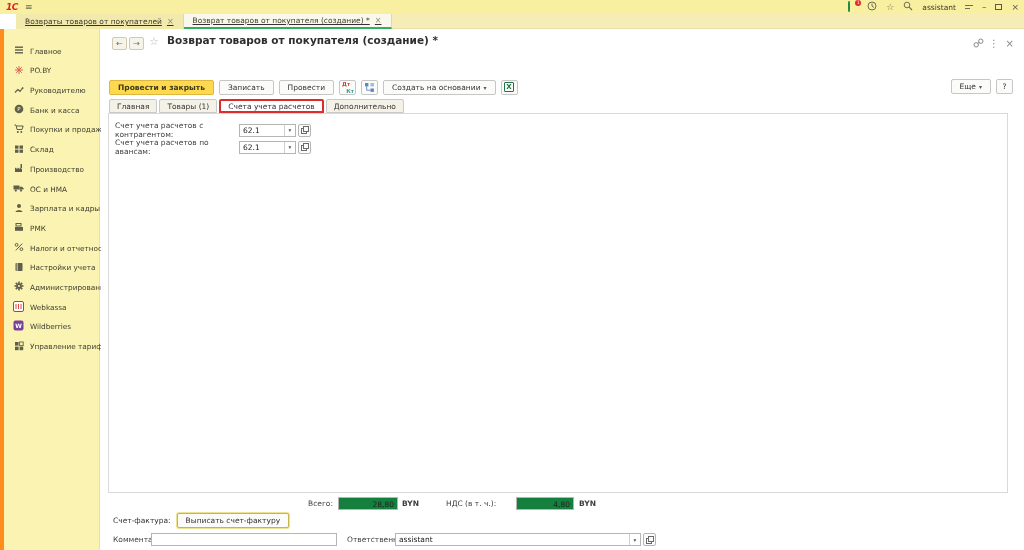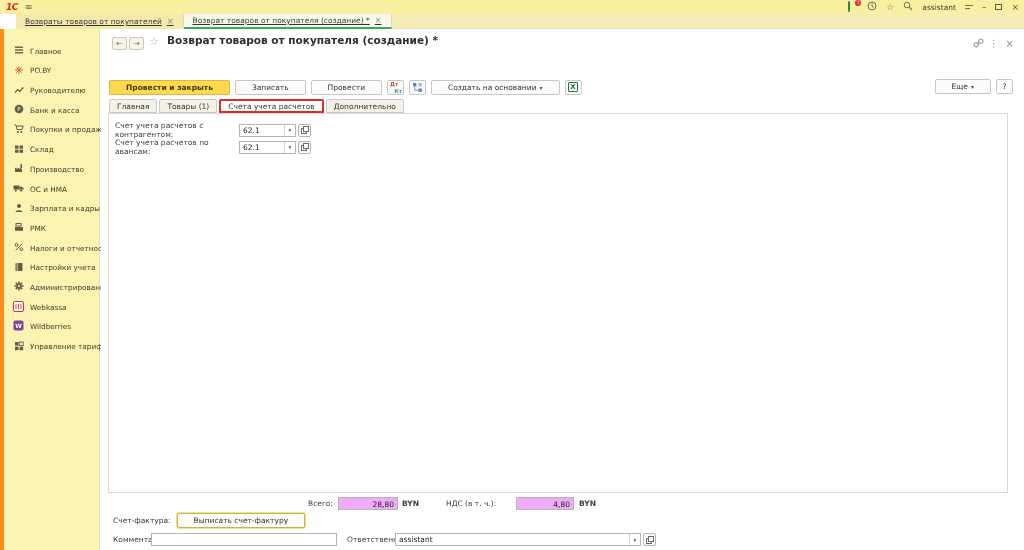--- a/index.html
+++ b/index.html
@@ -45,21 +45,21 @@
   .nav-btn { position:absolute; width:15px; height:13px; background:#f6f4ea; border:1px solid #cfcab0; border-radius:2px; color:#6b6b52; font-size:8px; text-align:center; line-height:11px; }
   .hdr-star { position:absolute; left:48px; top:6px; color:#c3c3c3; font-size:11px; }
   .page-title { position:absolute; left:66px; top:5px; font-size:10.5px; font-weight:bold; color:#2e2e2e; white-space:nowrap; }
   .hdr-right { position:absolute; top:9px; color:#8a8a8a; }
 
   .navrow { position:absolute; left:12px; top:32px; display:flex; gap:14px; align-items:center; }
   .navrow .current { color:#333; }
   .navrow a { color:#3b6fad; text-decoration:underline; cursor:pointer; }
 
   .toolbar { position:absolute; left:8px; top:50px; display:flex; gap:5px; align-items:center; height:16px; }
-  .btn { display:inline-flex; align-items:center; gap:3px; height:15px; padding:0 16px; background:#fbfbf9; border:1px solid #c6c6c6; border-radius:2px; font-size:7.5px; color:#333; cursor:pointer; white-space:nowrap; }
+  .btn { display:inline-flex; align-items:center; gap:3px; height:15px; padding:0 8px; background:#fbfbf9; border:1px solid #c6c6c6; border-radius:2px; font-size:7.5px; color:#333; cursor:pointer; white-space:nowrap; }
   .btn.primary { background:#ffd94d; border-color:#dcb842; font-weight:bold; color:#3a3a1e; }
   .btn.iconbtn { padding:0 2px; width:17px; justify-content:center; }
   .btn .arr { font-size:6px; color:#555; }
   .excel-x { color:#217346; border:1px solid #217346; font-weight:bold; font-size:7px; padding:0px 1.5px; line-height:8px; border-radius:1px; }
   .dtkt { position:relative; width:12px; height:11px; }
   .dtkt .dt { position:absolute; left:0; top:-1px; color:#d04040; font-size:5.5px; font-weight:bold; }
   .dtkt .kt { position:absolute; right:-1px; bottom:-1px; color:#2e9e8e; font-size:5.5px; font-weight:bold; }
   .tb-far { position:absolute; top:50px; display:flex; gap:5px; }
 
   .formtabs { position:absolute; left:8px; top:70px; display:flex; gap:2px; height:14px; }
@@ -69,21 +69,21 @@
   .panel { position:absolute; left:7px; top:84px; width:900px; height:380px; border:1px solid #d9d9d9; background:#fff; }
   .frow { position:absolute; left:6px; display:flex; align-items:center; }
   .flabel { width:124px; font-size:7.5px; color:#3d3d3d; }
   .field { display:flex; align-items:center; height:13px; border:1px solid #b5b5b5; background:#fff; }
   .field .val { padding:0 3px; font-size:7.5px; color:#222; }
   .field .dd { width:11px; height:100%; border-left:1px solid #cfcfcf; display:flex; align-items:center; justify-content:center; font-size:5.5px; color:#555; }
   .openbtn { width:13px; height:13px; margin-left:2px; border:1px solid #b5b5b5; border-radius:2px; background:#fbfbf9; display:flex; align-items:center; justify-content:center; }
 
   .totals { position:absolute; left:0; top:468px; width:923px; height:14px; }
   .totals .t { position:absolute; font-size:7.5px; color:#3d3d3d; top:2px; }
-  .tfield { position:absolute; height:13px; border:1px solid #b5b5b5; background:#f0abfc; font-size:7.5px; text-align:right; padding:2px 3px 0 0; color:#222; }
+  .tfield { position:absolute; height:13px; border:1px solid #b5b5b5; background:#15803d; font-size:7.5px; text-align:right; padding:2px 3px 0 0; color:#222; }
   .cur { font-weight:bold; color:#333; }
 
   .invrow { position:absolute; left:12px; top:484px; display:flex; align-items:center; gap:6px; }
   .btn.invoice { border:1px solid #c9b34a; box-shadow:0 0 0 1px #ece28f; }
 
   .footrow { position:absolute; left:0; top:504px; width:923px; height:14px; }
   .footrow .t { position:absolute; top:2px; font-size:7.5px; color:#3d3d3d; }
   .cfield { position:absolute; height:13px; border:1px solid #b5b5b5; background:#fff; }
   .rfield { position:absolute; height:13px; border:1px solid #b5b5b5; background:#fff; display:flex; align-items:center; }
   .rfield .val { flex:1; padding:0 3px; font-size:7.5px; color:#222; }

